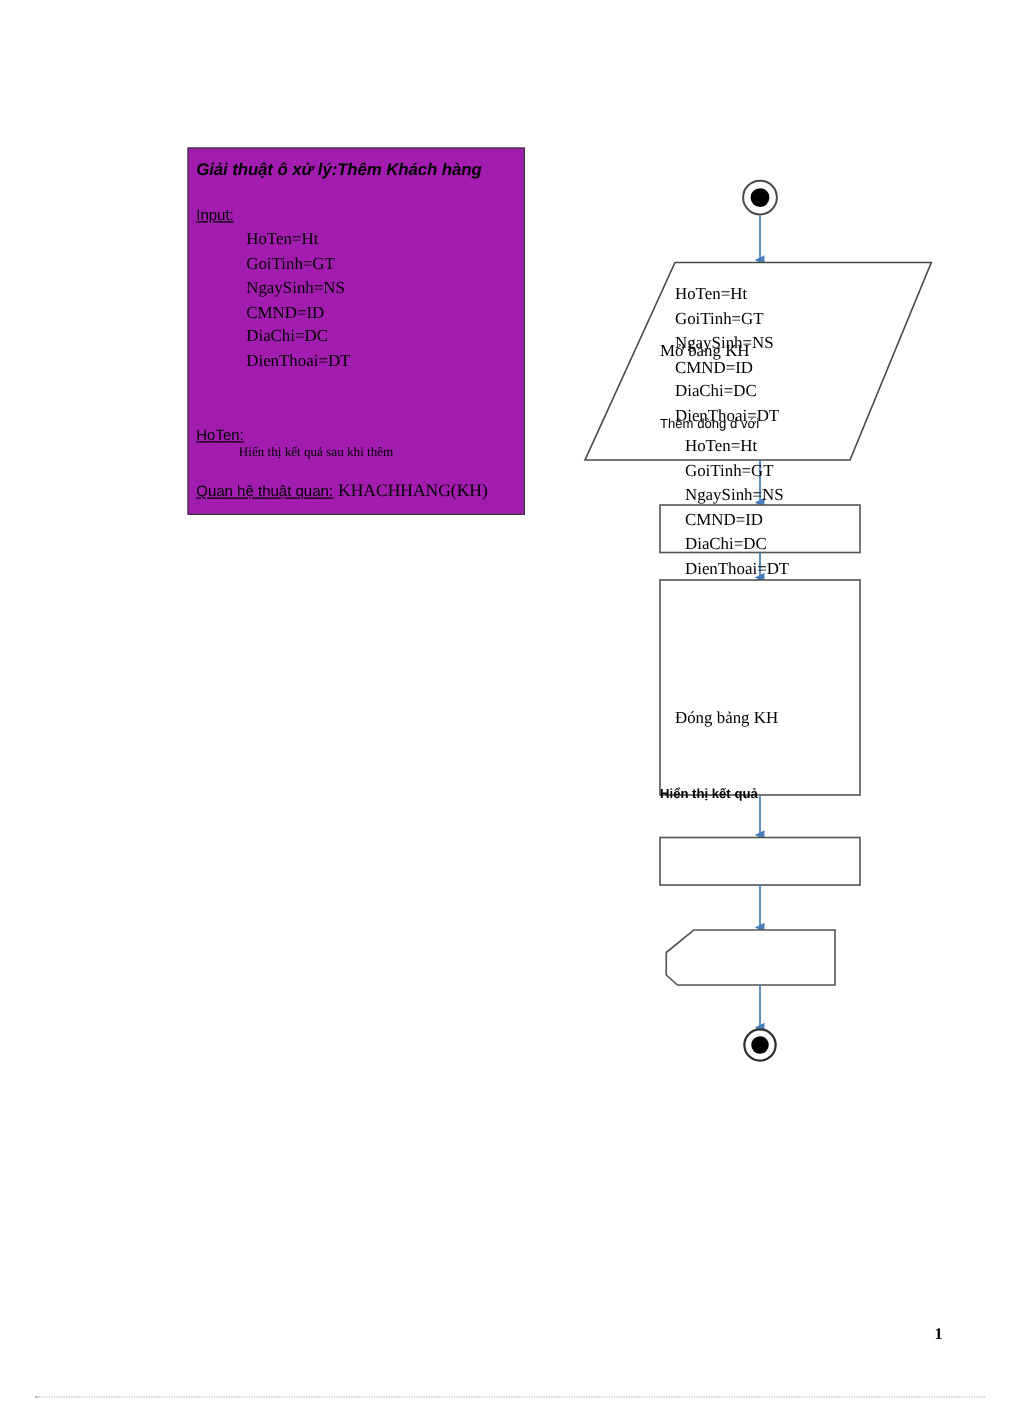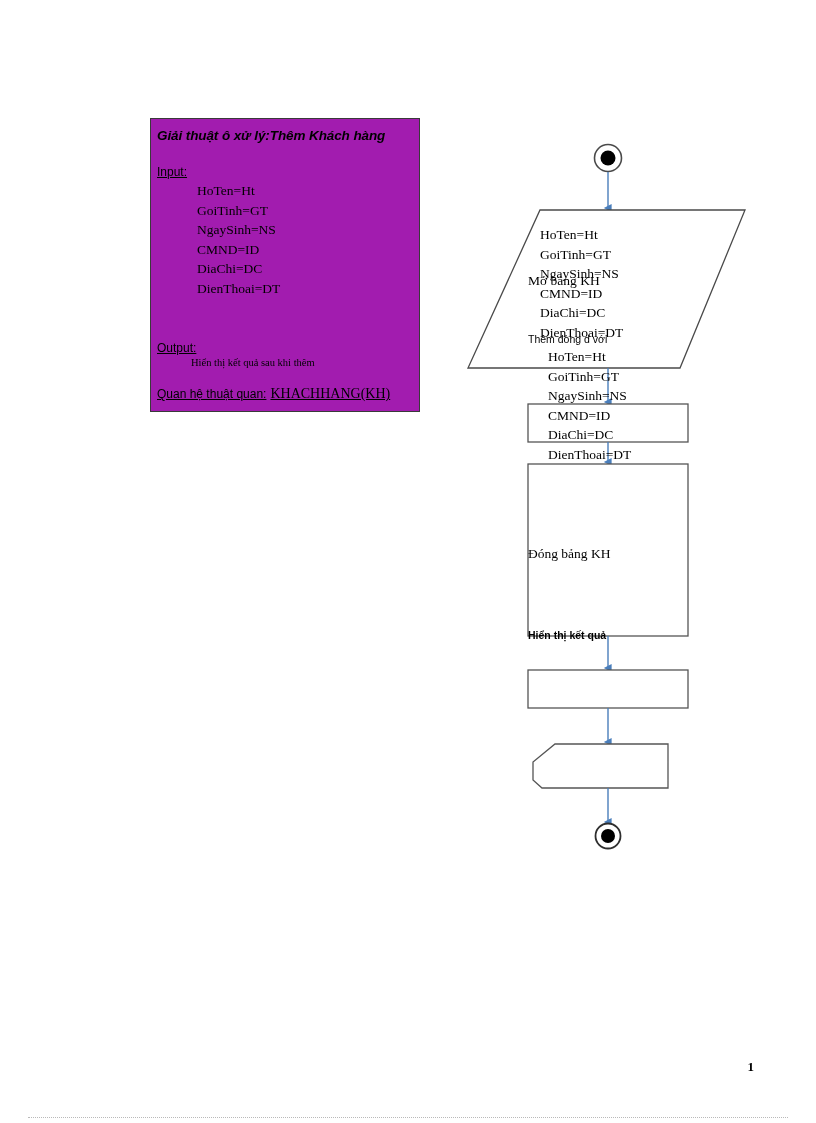--- a/index.html
+++ b/index.html
@@ -68,21 +68,20 @@
     position: absolute;
     left: 6px;
     top: 265px;
     white-space: nowrap;
   }
   #spec-relation-value {
     font-family: "Liberation Serif", serif;
     font-size: 14px;
     color: #000;
     padding-left: 4px;
-    text-decoration: underline;
   }
 
   
   #flowchart {
     position: absolute;
     left: 440px;
     top: 140px;
     width: 340px;
     height: 720px;
   }
@@ -106,21 +105,21 @@
   }
   #input-node-text {
     left: 100px;
     top: 85px;
     text-align: left;
     line-height: 19.5px;
   }
   #open-table-text  { left: 88px; top: 131px; width: 160px; }
   #process-head     { left: 88px; top: 192px; width: 160px; }
   #process-list     { left: 108px; top: 207px; text-align: left; line-height: 19.5px; }
-  #close-table-text { left: 88px; top: 404px; width: 144px; }
+  #close-table-text { left: 88px; top: 424px; width: 144px; padding-left: 12px; }
   #display-text     { left: 88px; top: 488px; width: 192px; font-weight: bold; }
 
   
   #page-number {
     position: absolute;
     right: 62px;
     top: 1059px;
     font-family: "Liberation Serif", serif;
     font-weight: bold;
     font-size: 13px;
@@ -143,21 +142,21 @@
   <div id="spec-title">Giải thuật ô xử lý:Thêm Khách hàng</div>
 
   <span class="spec-label" id="spec-input-label">Input:</span>
   <div id="spec-input-list">HoTen=Ht
 GoiTinh=GT
 NgaySinh=NS
 CMND=ID
 DiaChi=DC
 DienThoai=DT</div>
 
-  <span class="spec-label" id="spec-output-label">Output:</span>
+  <span class="spec-label" id="spec-output-label">HoTen:</span>
   <div id="spec-output-text">Hiển thị kết quả sau khi thêm</div>
 
   <div id="spec-relation-row">
     <span class="spec-label">Quan hệ thuật quan:</span><span id="spec-relation-value">KHACHHANG(KH)</span>
   </div>
 </div>
 
 <div id="flowchart">
   <svg width="340" height="720" viewBox="0 0 340 720" xmlns="http://www.w3.org/2000/svg">
     <defs>

